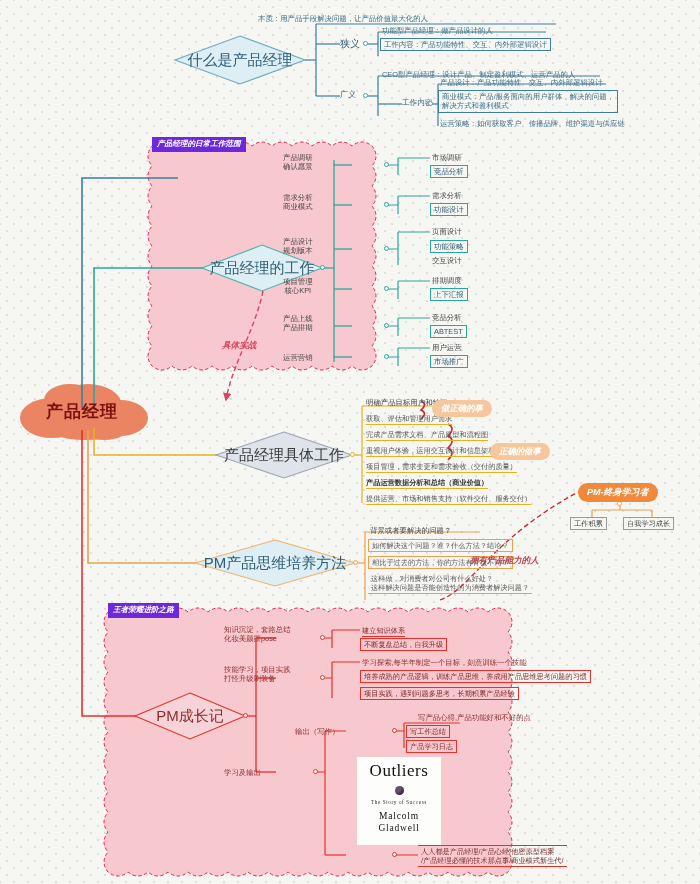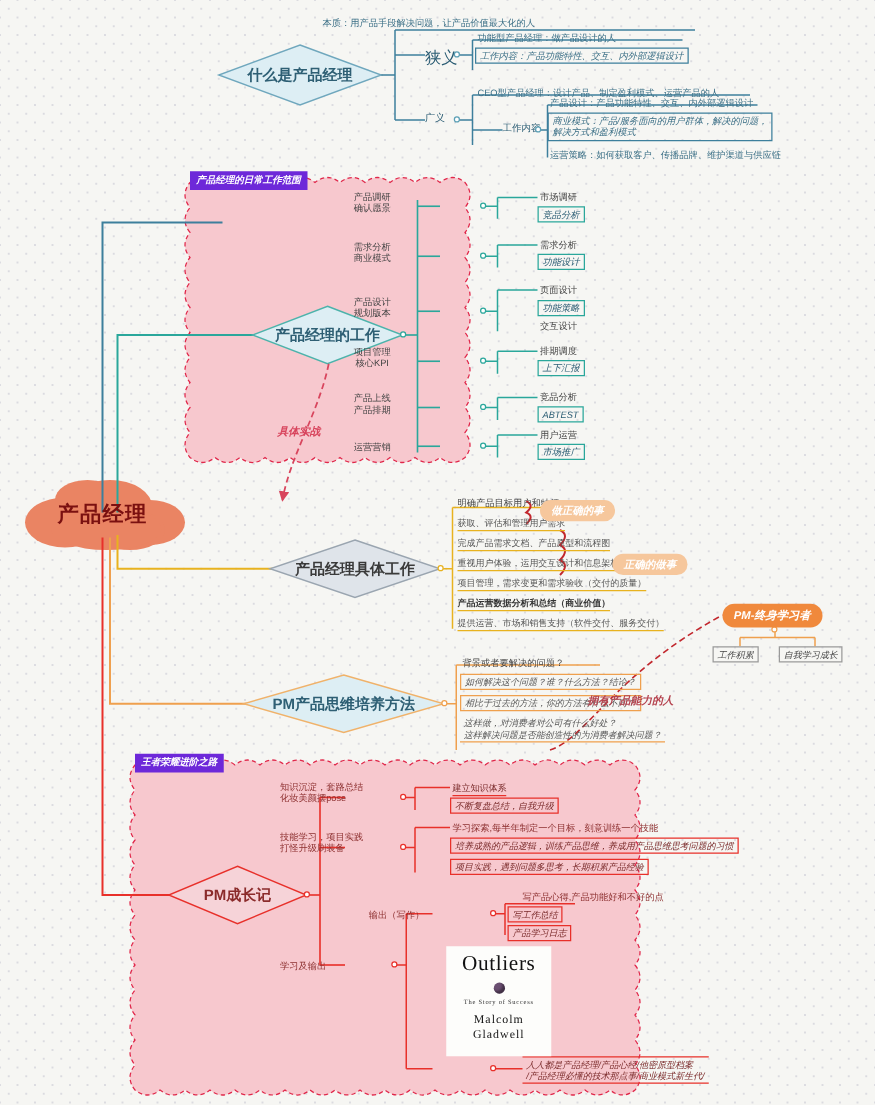--- a/index.html
+++ b/index.html
@@ -34,21 +34,21 @@
     position:absolute; left:12px; top:383px; width:140px; height:56px;
   }
   #cloud .lbl{
     position:absolute; inset:0; display:flex; align-items:center; justify-content:center;
     font-size:17px; font-weight:bold; color:#7a1010; letter-spacing:1px;
     z-index:3;
   }
 
   
   .dia{ position:absolute; display:flex; align-items:center; justify-content:center; }
-  .dia .dl{ position:relative; z-index:2; font-size:12px; color:#2e5f74; white-space:nowrap;font-weight:bold; }
+  .dia .dl{ position:relative; z-index:2; font-size:15px; color:#2e5f74; white-space:nowrap; }
 
   
   .region-title{
     position:absolute; background:#6d28d9; color:#fff; font-size:7.6px;
     font-style:italic; font-weight:bold; padding:2px 5px 2.5px 5px; z-index:6;
     white-space:nowrap;
   }
   .pill{
     position:absolute; background:#f2a468; color:#fff; font-size:8.4px;
     font-style:italic; font-weight:bold; border-radius:11px;
@@ -56,21 +56,21 @@
   }
   .pill.pale{ background:#f6c79c; color:#fff; }
   .pill.orange{ background:#f0893c; color:#fff; }
 
   .handwrite{
     position:absolute; color:#d8455d; font-size:8.6px; font-style:italic;
     font-weight:bold; z-index:6; white-space:nowrap;
   }
 
   
-  .box{ position:absolute; padding:1px 3px; white-space:pre; line-height:1.25;font-style:italic; }
+  .box{ position:absolute; padding:1px 3px; white-space:pre; line-height:1.25; }
   .box.tealbx{ border:1.1px solid #2aa79b; color:#2a5c73; font-size:7.4px; background:transparent; }
   .box.redbx{ border:1.1px solid #e8302a; color:#7a2a2a; font-size:7.2px; }
   .box.bluebx{ border:1.1px solid #3d7f9c; color:#3b6f86; font-size:7.4px; }
   .box.orgbx{ border:1.1px solid #efa04e; color:#5a5a5a; font-size:7.2px; }
 
   
   .ul{ position:absolute; white-space:pre; line-height:1.25; padding-bottom:1px; }
 
   
   #book{
@@ -225,21 +225,21 @@
 <div id="cloud">
   <div class="lbl">产品经理</div>
 </div>
 
 <div class="dia" style="left:175px;top:36px;width:130px;height:48px;">
   <span class="dl">什么是产品经理</span>
 </div>
 
 <div class="nd t-teal" style="left:258px;top:14px;">本质：用产品手段解决问题，让产品价值最大化的人</div>
 
-<div class="nd t-teal2" style="left:340px;top:38px;font-size:13px;">狭义</div>
+<div class="nd t-teal2" style="left:340px;top:38px;font-size:10px;">狭义</div>
 <span class="conn-dot" style="left:363px;top:41px;"></span>
 
 <div class="nd t-teal" style="left:382px;top:26px;">功能型产品经理：做产品设计的人</div>
 <div class="box bluebx" style="left:380px;top:38px;">工作内容：产品功能特性、交互、内外部逻辑设计</div>
 
 <div class="nd t-teal2" style="left:340px;top:90px;font-size:8px;">广义</div>
 <span class="conn-dot" style="left:363px;top:93px;"></span>
 
 <div class="nd t-teal" style="left:382px;top:70px;">CEO型产品经理：设计产品、制定盈利模式、运营产品的人</div>
 

